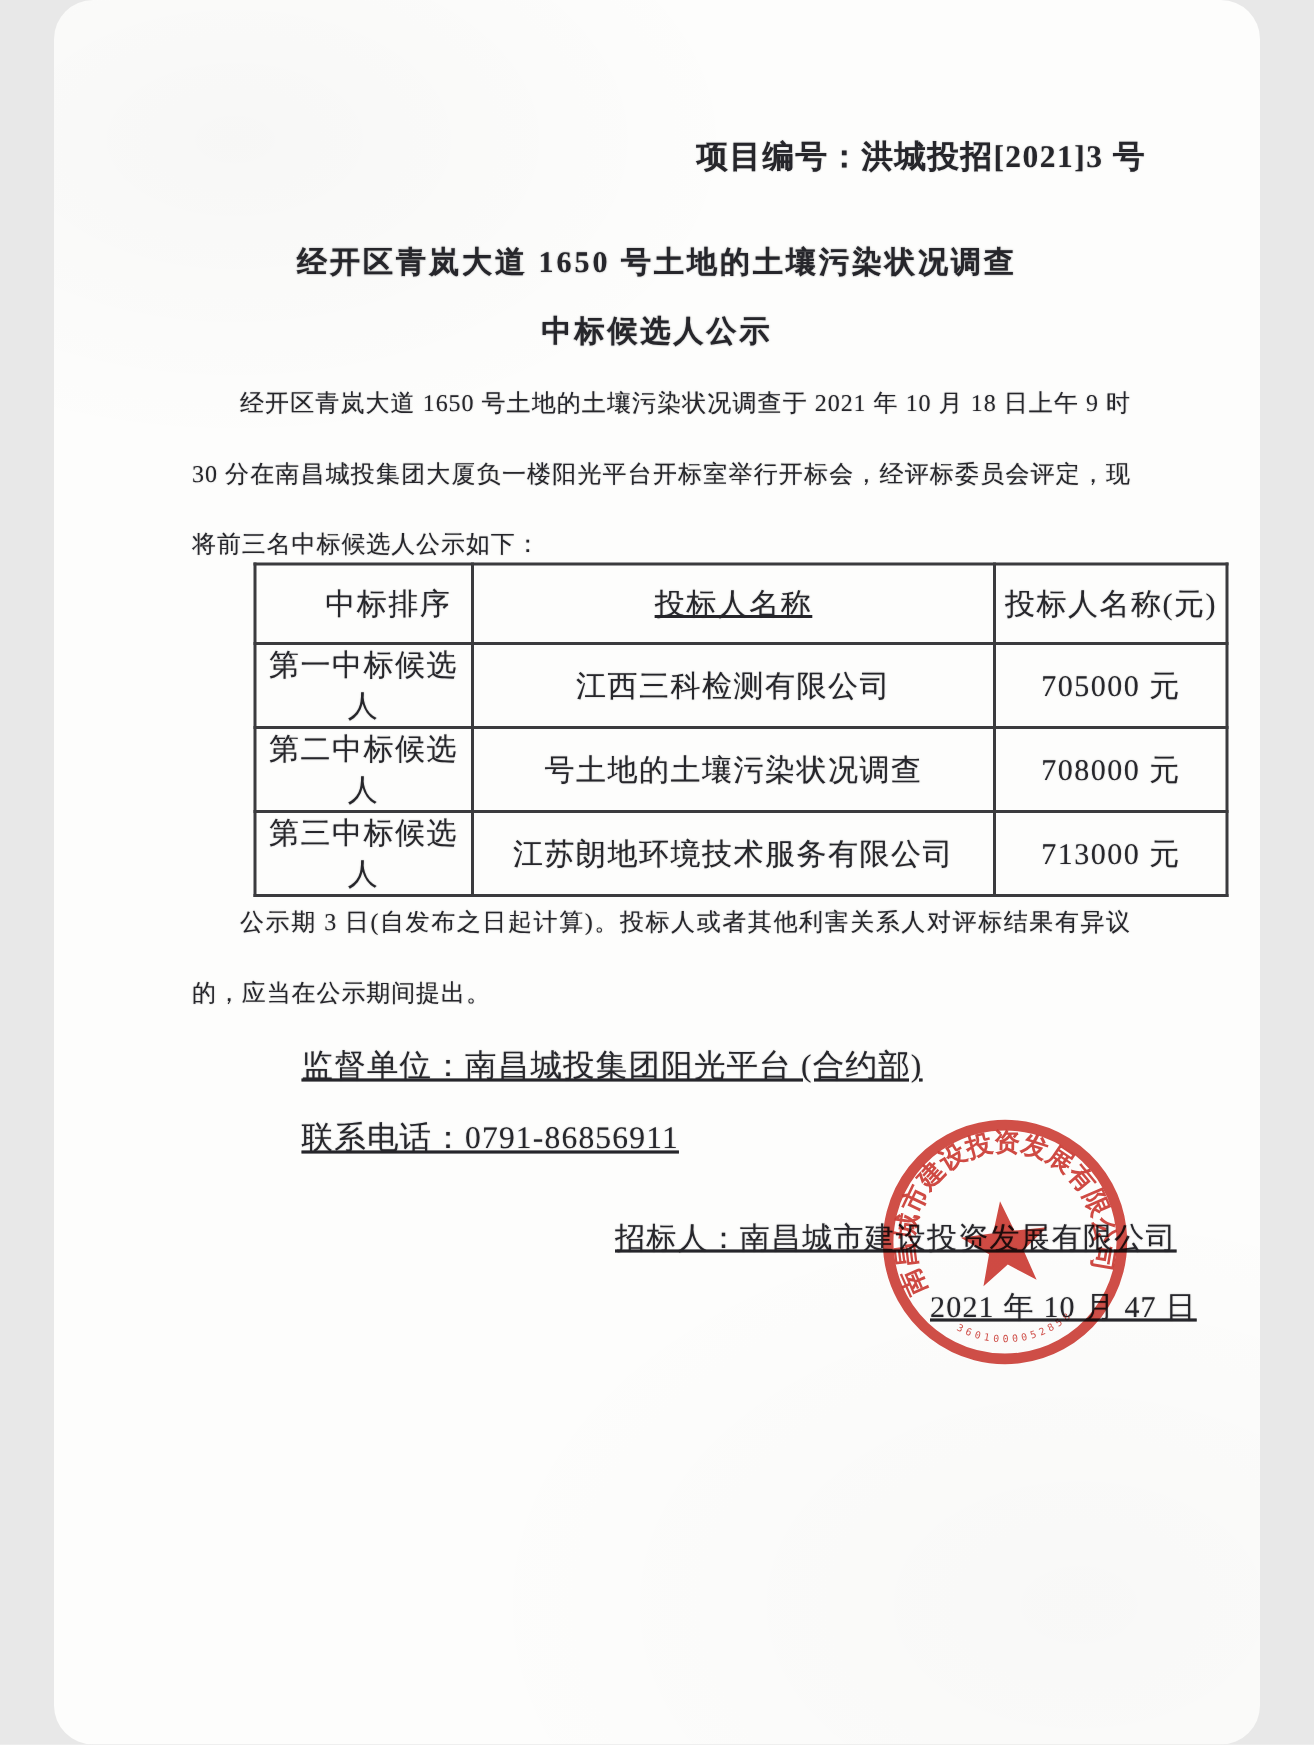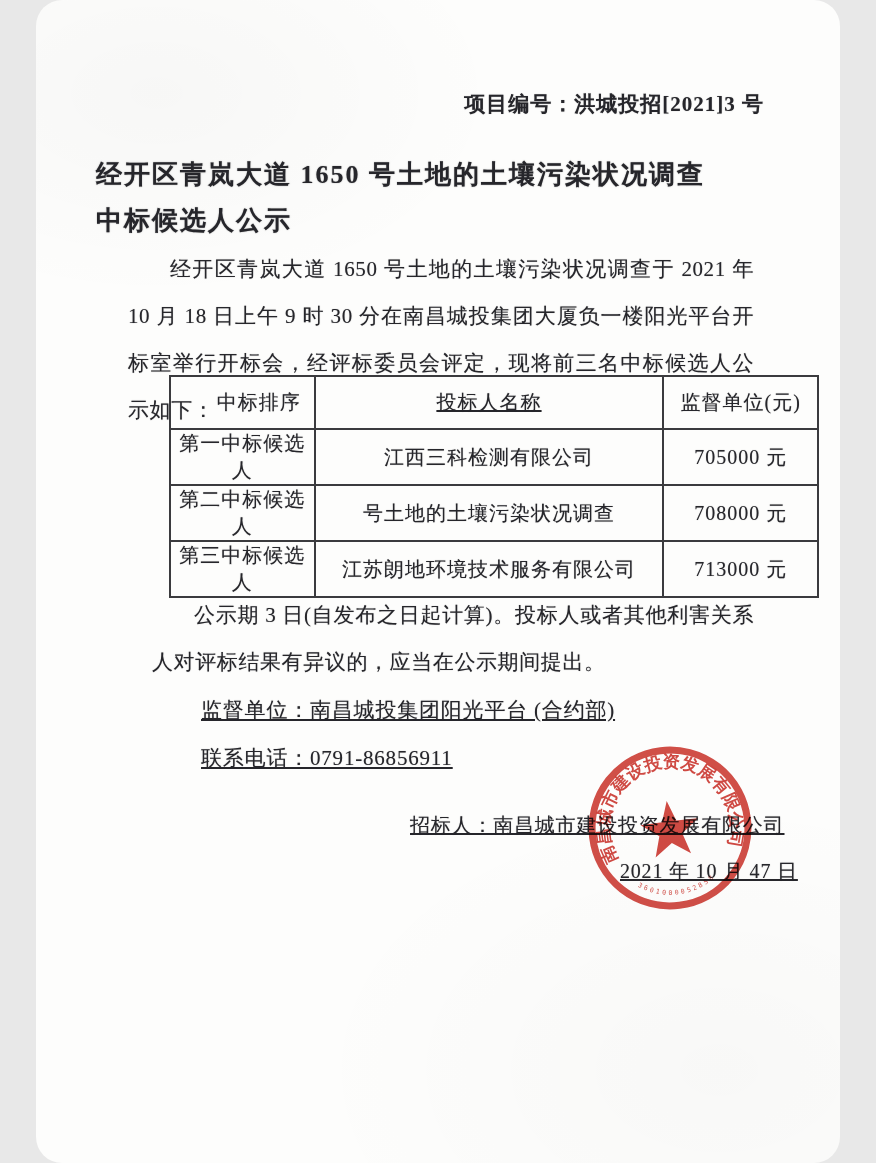--- a/index.html
+++ b/index.html
@@ -18,33 +18,33 @@
     border-radius:26px;
   }
   .scantext { text-shadow:0 0 1px rgba(60,60,60,0.45); }
 
   .project-no {
     position:absolute; top:90px; right:76px;
     font-size:21px; font-weight:bold; letter-spacing:1px;
   }
   .doc-title {
     position:absolute; top:152px; left:60px; right:60px;
-    text-align:left; font-size:26px; font-weight:bold;
+    text-align:center; font-size:20px; font-weight:bold;
     letter-spacing:2px; line-height:46px;
     text-shadow:0 0 1.2px rgba(40,40,40,0.55);
   }
   .para {
     position:absolute; left:92px; right:86px;
-    font-size:21px; line-height:47px;
+    font-size:16px; line-height:47px;
     text-indent:2em;
     text-align:justify; text-justify:inter-ideograph;
     letter-spacing:0.6px;
   }
   .para-intro  { top:246px; }
-  .para-notice { top:592px;margin-left:24px; }
+  .para-notice { top:592px; }
 
   .bid-table {
     position:absolute; top:375px; left:133px;
     width:650px; height:213px;
     border-collapse:collapse;
     font-size:20px;
   }
   .bid-table td, .bid-table th {
     border:2px solid #3b3b3e;
     text-align:center; vertical-align:middle;
@@ -84,21 +84,21 @@
     <div>中标候选人公示</div>
   </div>
 
   <div class="para para-intro scantext">经开区青岚大道 1650 号土地的土壤污染状况调查于 2021 年 10 月 18 日上午 9 时 30 分在南昌城投集团大厦负一楼阳光平台开标室举行开标会，经评标委员会评定，现将前三名中标候选人公示如下：</div>
 
   <table class="bid-table scantext">
     <tbody>
       <tr>
         <th class="col-rank">中标排序</th>
         <th class="col-name">投标人名称</th>
-        <th class="col-price">监督单位(元)</th>
+        <th class="col-price">投标人名称(元)</th>
       </tr>
       <tr>
         <td>第一中标候选人</td>
         <td>江西三科检测有限公司</td>
         <td>705000 元</td>
       </tr>
       <tr>
         <td>第二中标候选人</td>
         <td>号土地的土壤污染状况调查</td>
         <td>708000 元</td>

